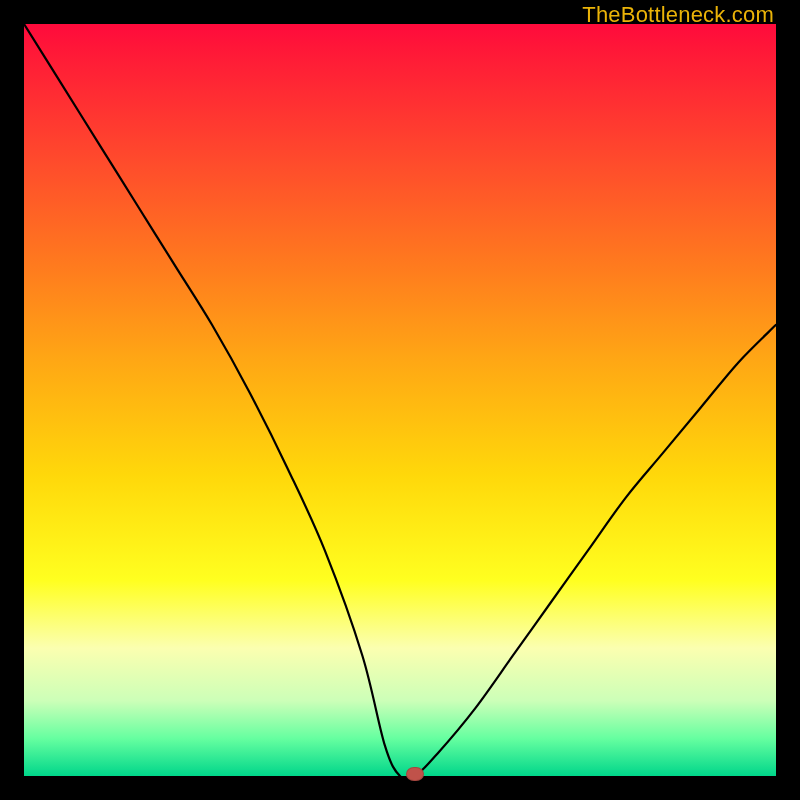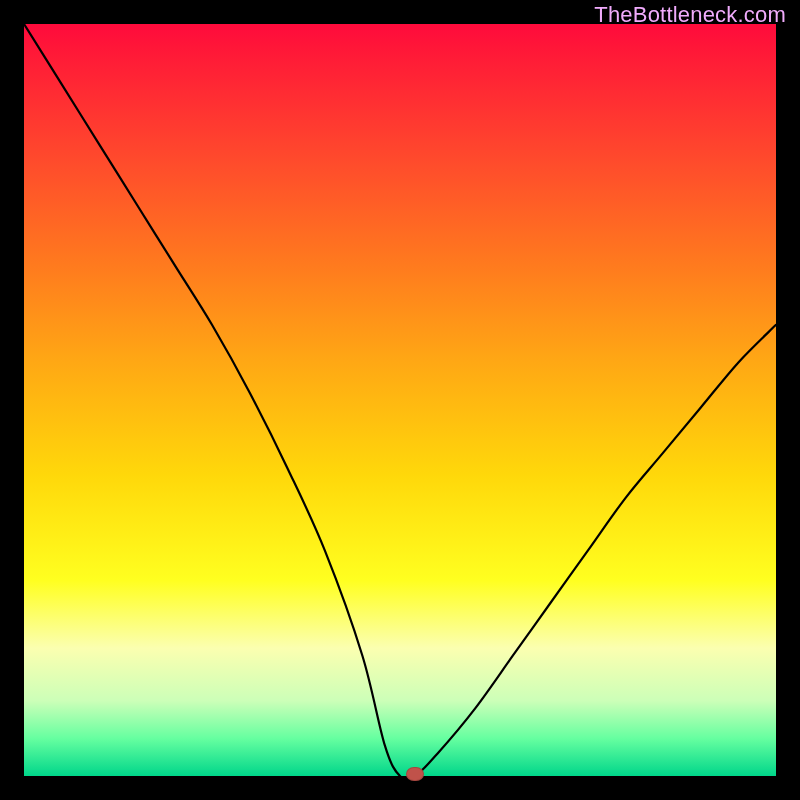--- a/index.html
+++ b/index.html
@@ -24,24 +24,24 @@
       #ffd80a 60%,
       #ffff20 74%,
       #fbffb0 83%,
       #ccffb8 90%,
       #66ffa0 95%,
       #00d68a 100%);
   }
   .watermark {
     position: absolute;
     top: 2px;
-    right: 14px;
+    right: 26px;
     font-family: Arial, Helvetica, sans-serif;
     font-size: 22px;
-    color: #f0abfc;
+    color: #eab308;
     letter-spacing: 0.2px;
   }
   svg.curve {
     position: absolute;
     left: 0;
     top: 0;
     width: 752px;
     height: 752px;
   }
   .marker {

